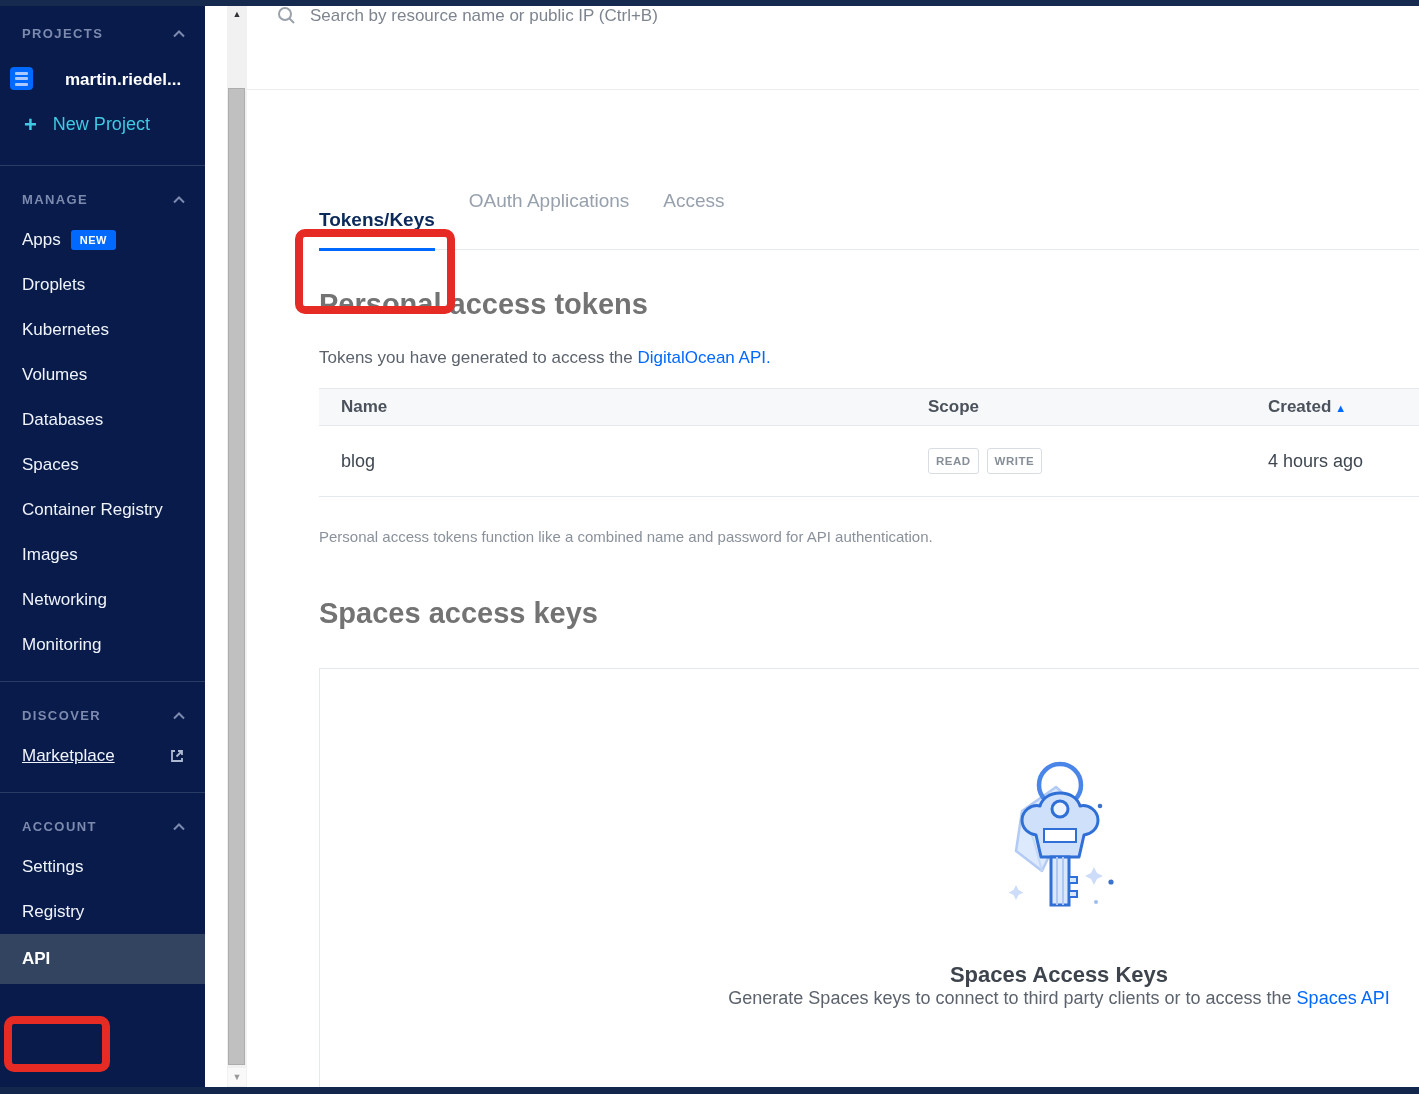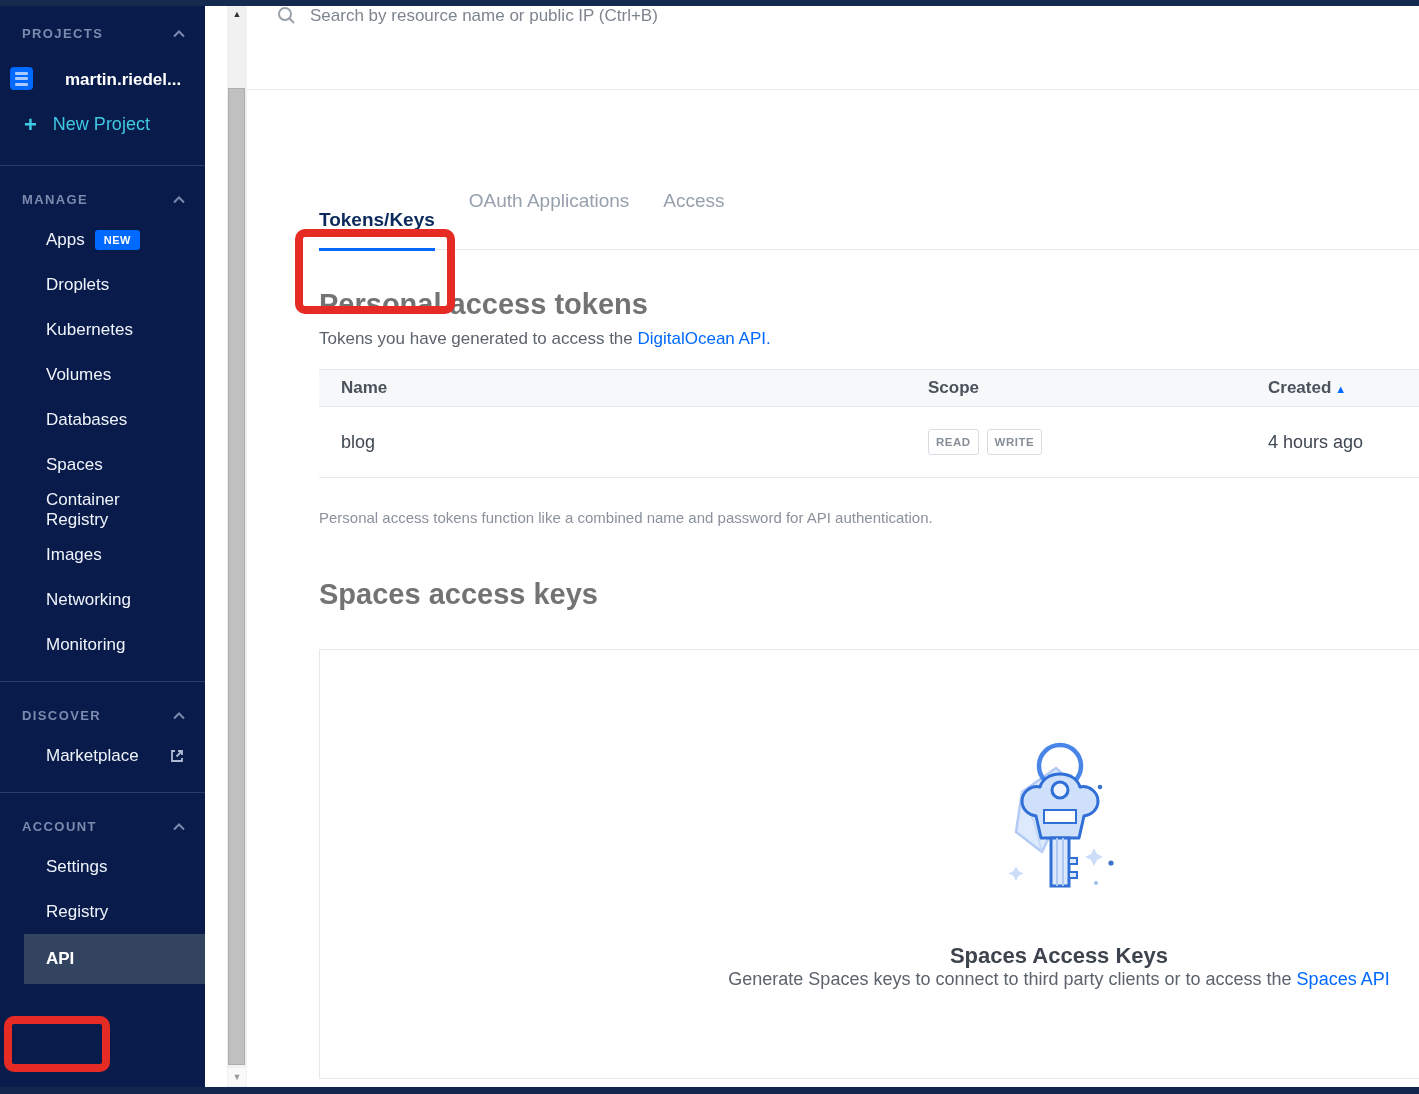--- a/index.html
+++ b/index.html
@@ -21,27 +21,27 @@
   .project-row { display:flex; align-items:flex-end; gap:32px; padding:16px 22px 6px 10px; }
   .project-icon { width:23px; height:23px; border-radius:4px; background:#0069ff; flex:none;
                   display:flex; flex-direction:column; justify-content:center; align-items:center; gap:2.5px; }
   .project-icon i { display:block; width:13px; height:3px; background:#a9c9ff; border-radius:1px; }
   .project-name { font-size:17px; font-weight:bold; color:#fff; }
 
   .newproj-row { display:flex; align-items:center; gap:16px; padding:18px 22px 16px 24px; cursor:pointer; }
   .newproj-plus { font-size:22px; font-weight:bold; color:#3fc9e2; line-height:18px; }
   .newproj-label { font-size:18px; color:#3fc9e2; }
 
-  .side-list { list-style:none;padding-left:24px; }
+  .side-list { list-style:none; }
   .side-item { display:flex; align-items:center; gap:10px; height:45px; padding:0 20px 0 22px;
                font-size:17px; font-weight:500; color:#f0f4fa; cursor:pointer; }
   .side-item.active { background:#32445f; font-weight:bold; color:#fff; height:50px; }
   .badge-new { background:#0069ff; color:#fff; font-size:11px; font-weight:bold; letter-spacing:0.5px;
                padding:4px 9px; border-radius:3px; }
-  .mkt-row { justify-content:space-between; }
+  .mkt-row { justify-content:space-between;text-decoration:underline; }
   .ext-icon { width:16px; height:16px; }
 
   
   .scrollbar { position:absolute; left:227px; top:0; width:20px; height:100%; background:#f1f1f1; z-index:20; }
   .scroll-btn-up { position:absolute; top:6px; left:0; width:20px; height:16px; background:#f1f1f1;
                    color:#2f3136; font-size:9px; text-align:center; line-height:16px; }
   .scroll-btn-down { position:absolute; bottom:8px; left:1px; width:18px; height:18px; background:#f9f9f9;
                      color:#9a9a9a; font-size:9px; text-align:center; line-height:18px; }
   .scroll-thumb { position:absolute; top:88px; left:1px; width:17px; height:977px; background:#c0c0c0;
                   border:1px solid #adadad; }
@@ -56,21 +56,21 @@
 
   .page { padding:56px 0 0 72px; }
   .page-title { font-size:43px; font-weight:300; color:#57627b; letter-spacing:0.5px; }
 
   .tabs { display:flex; gap:34px; margin-top:44px; border-bottom:1px solid #e5e8ed; width:1480px; }
   .tab { font-size:19px; color:#97a0ad; padding-bottom:18px; cursor:pointer; position:relative; }
   .tab.active { color:#0b2a5b; font-weight:bold;margin-top:19px; }
   .tab.active::after { content:""; position:absolute; left:0; right:0; bottom:-2px; height:3px; background:#0069ff; }
 
   .h2 { font-size:29px; font-weight:700; color:#737373; margin-top:38px; }
-  .desc { font-size:17px; color:#5c636d; margin-top:8px; }
+  .desc { font-size:17px; color:#5c636d; margin-top:27px; }
   a.link { color:#0069ff; text-decoration:none; cursor:pointer; }
 
   .table { width:1480px; margin-top:20px; border-top:1px solid #e5e8ed; }
   .t-head { display:grid; grid-template-columns:609px 340px 300px 1fr; background:#f6f8fa;
             border-bottom:1px solid #e5e8ed; height:37px; align-items:center; }
   .t-head .cell { font-size:17px; font-weight:bold; color:#4b525c; }
   .t-row { display:grid; grid-template-columns:609px 340px 300px 1fr; height:71px; align-items:center;
            border-bottom:1px solid #e5e8ed; background:#fff; }
   .cell.first { padding-left:22px; }
   .cell.name { font-size:18px; color:#3f4752; }

